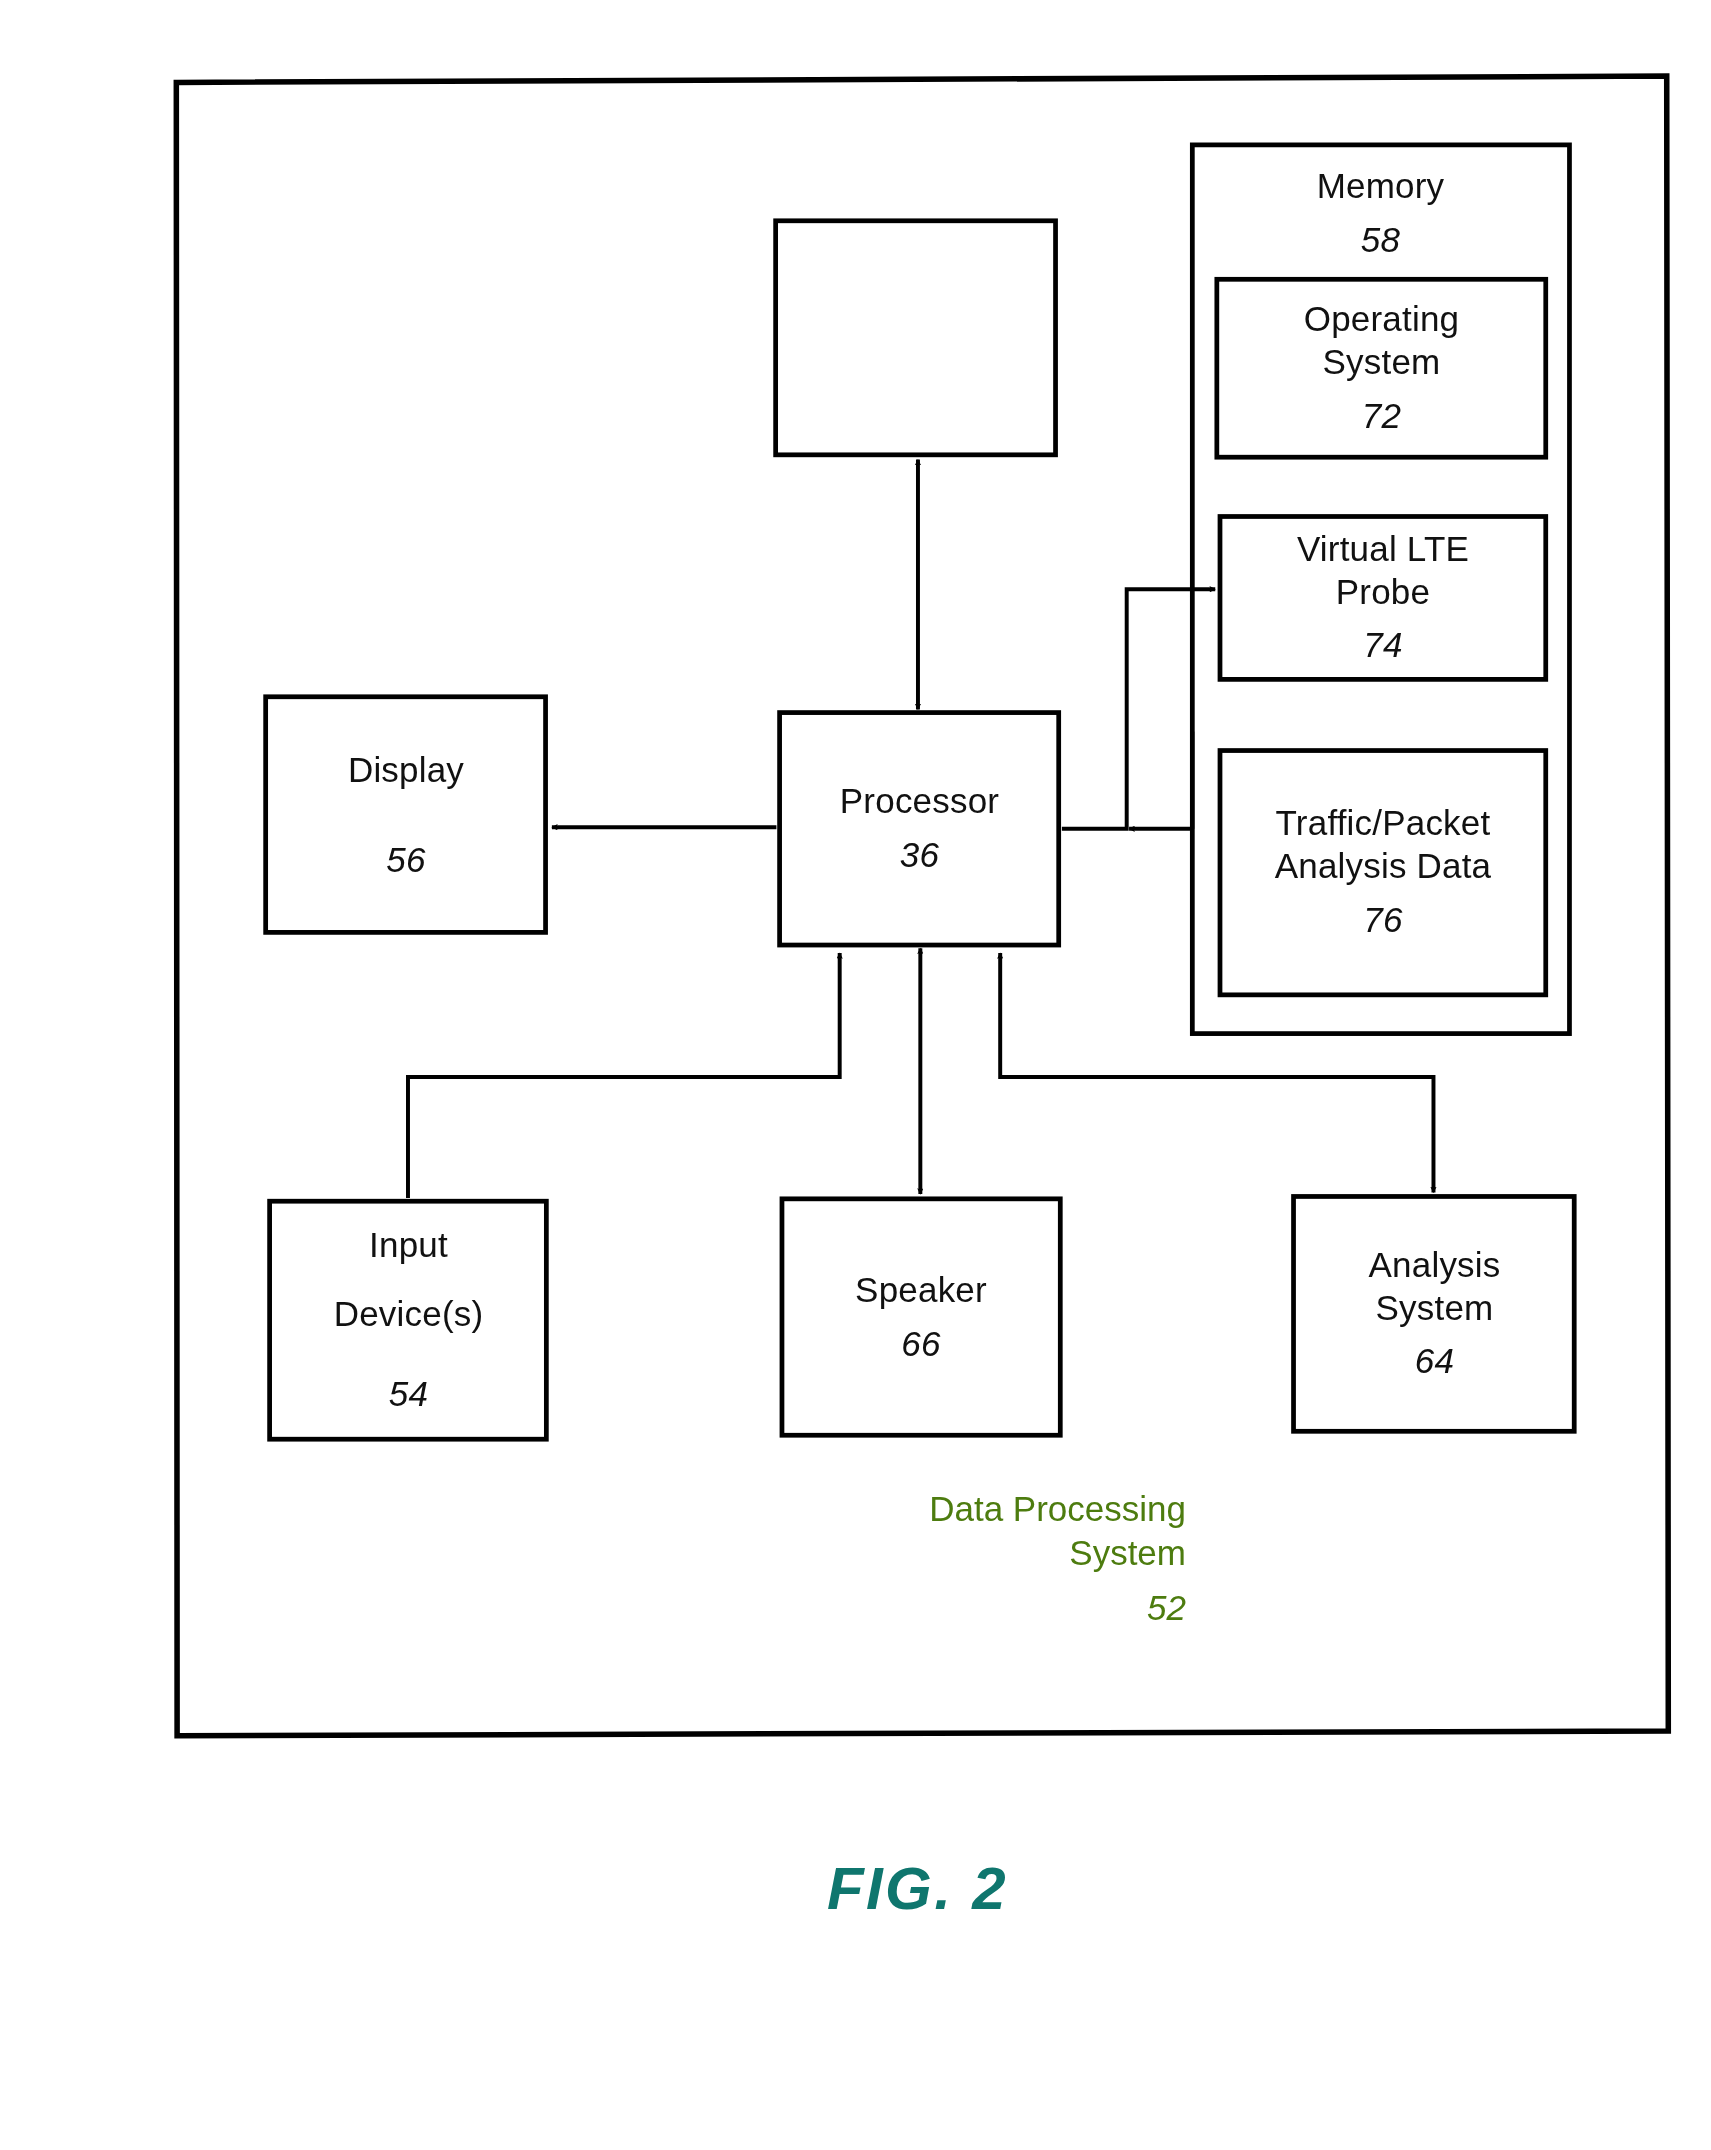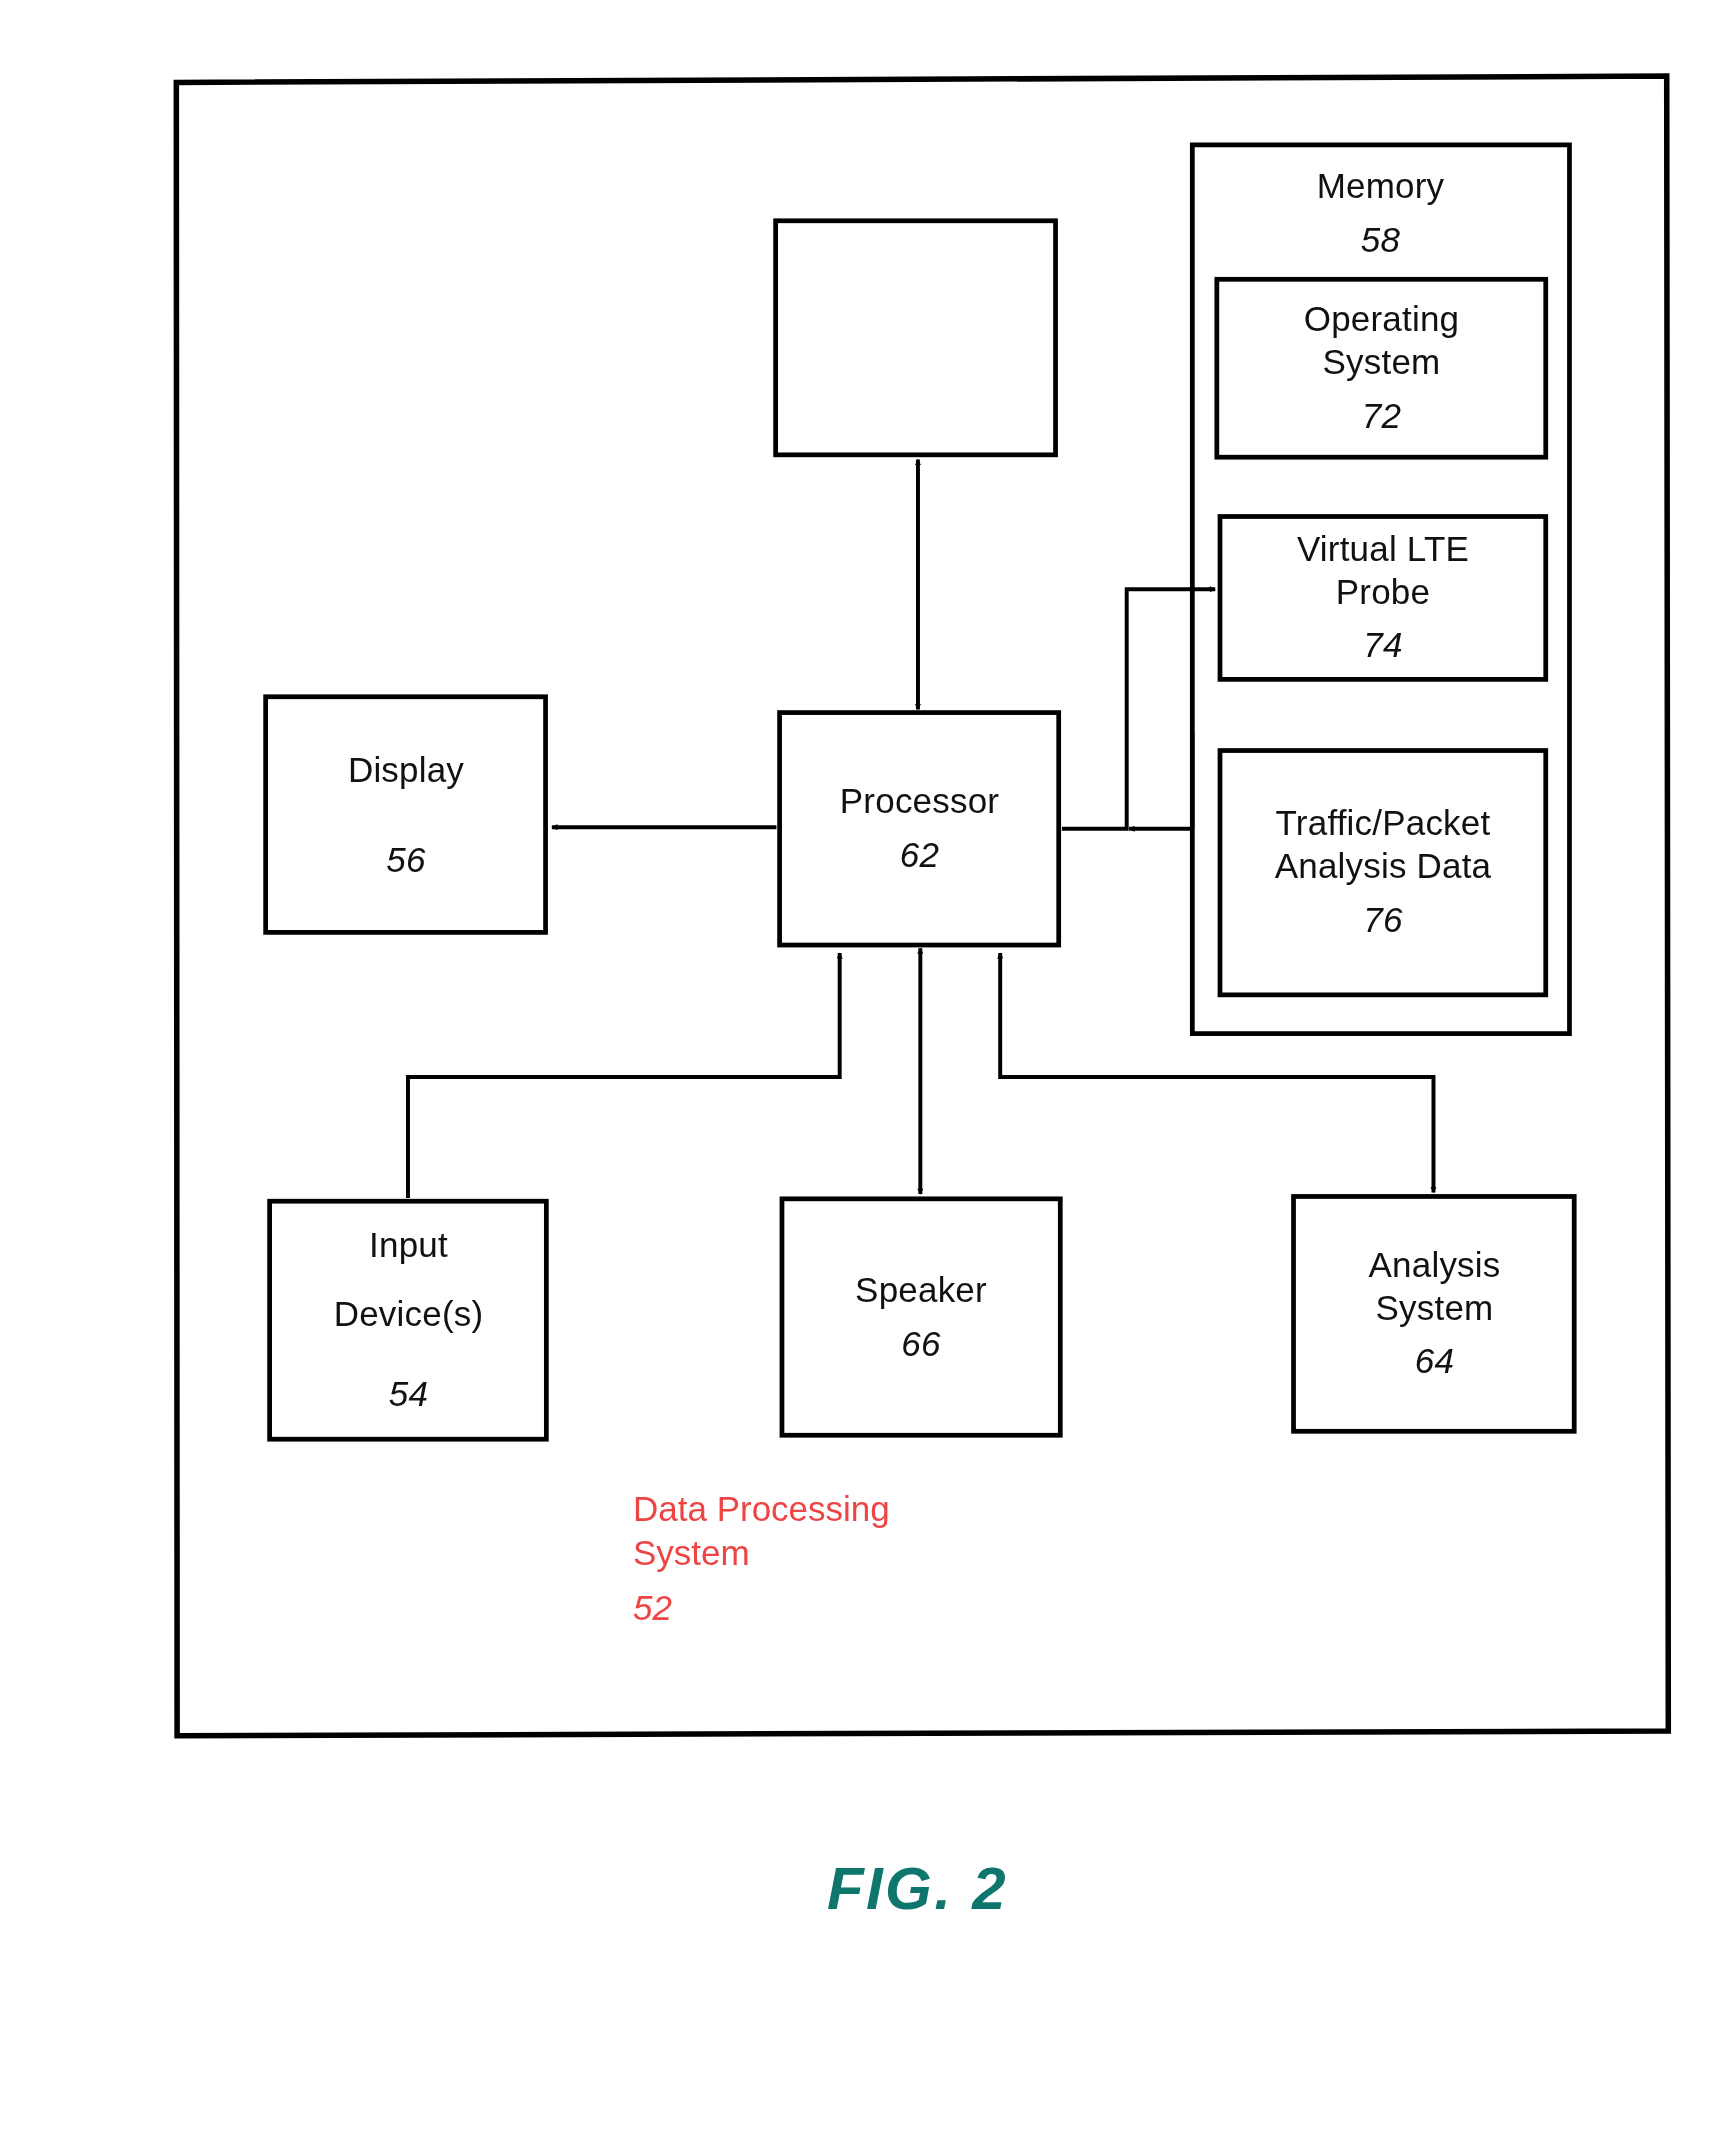--- a/index.html
+++ b/index.html
@@ -45,24 +45,24 @@
   .ref-num {
     display: inline-block;
     text-underline-offset: 4.7px;
     text-decoration-thickness: 2.4px;
     font-style: italic;
     font-size: 35px;
     margin-top: 11px;
   }
   .outside-label {
     position: absolute;
-    text-align: left;
+    text-align: right;
     font-size: 35px;
     line-height: 1.25;
-    color: #ef4444;
+    color: #4d7c0f;
   }
   .fig-caption {
     position: absolute;
     text-align: center;
     font-style: italic;
     font-weight: bold;
     font-size: 60px;
     letter-spacing: 2.4px;
     color: #0f766e;
   }
@@ -174,21 +174,21 @@
     <span class="ref-num">76</span>
   </div>
 
   <div class="box-label" style="left:266px; top:697px; width:280px; height:236px;gap:36px;">
     <span class="line">Display</span>
     <span class="ref-num">56</span>
   </div>
 
   <div class="box-label" style="left:780px; top:712px; width:279px; height:232px;">
     <span class="line">Processor</span>
-    <span class="ref-num">62</span>
+    <span class="ref-num">36</span>
   </div>
 
   <div class="box-label" style="left:270px; top:1201px; width:277px; height:238px;gap:26px;">
     <span class="line">Input</span>
     <span class="line">Device(s)</span>
     <span class="ref-num">54</span>
   </div>
 
   <div class="box-label" style="left:782px; top:1199px; width:278px; height:236px;">
     <span class="line">Speaker</span>

